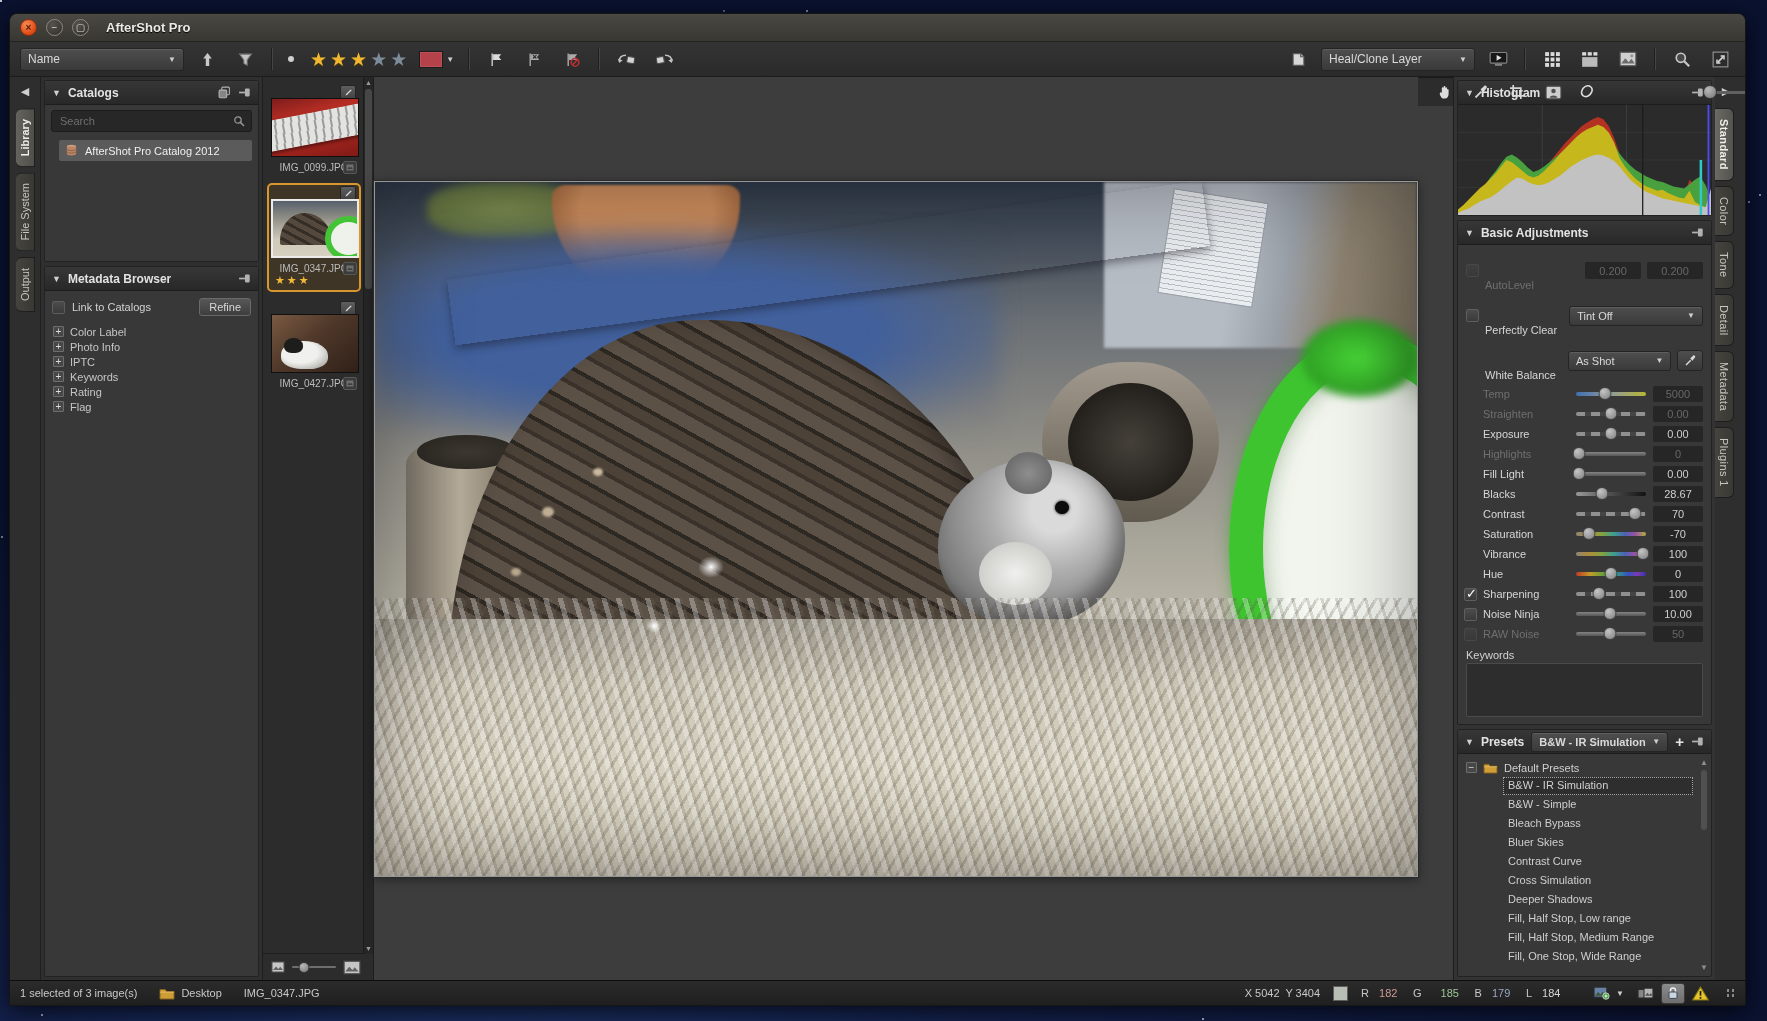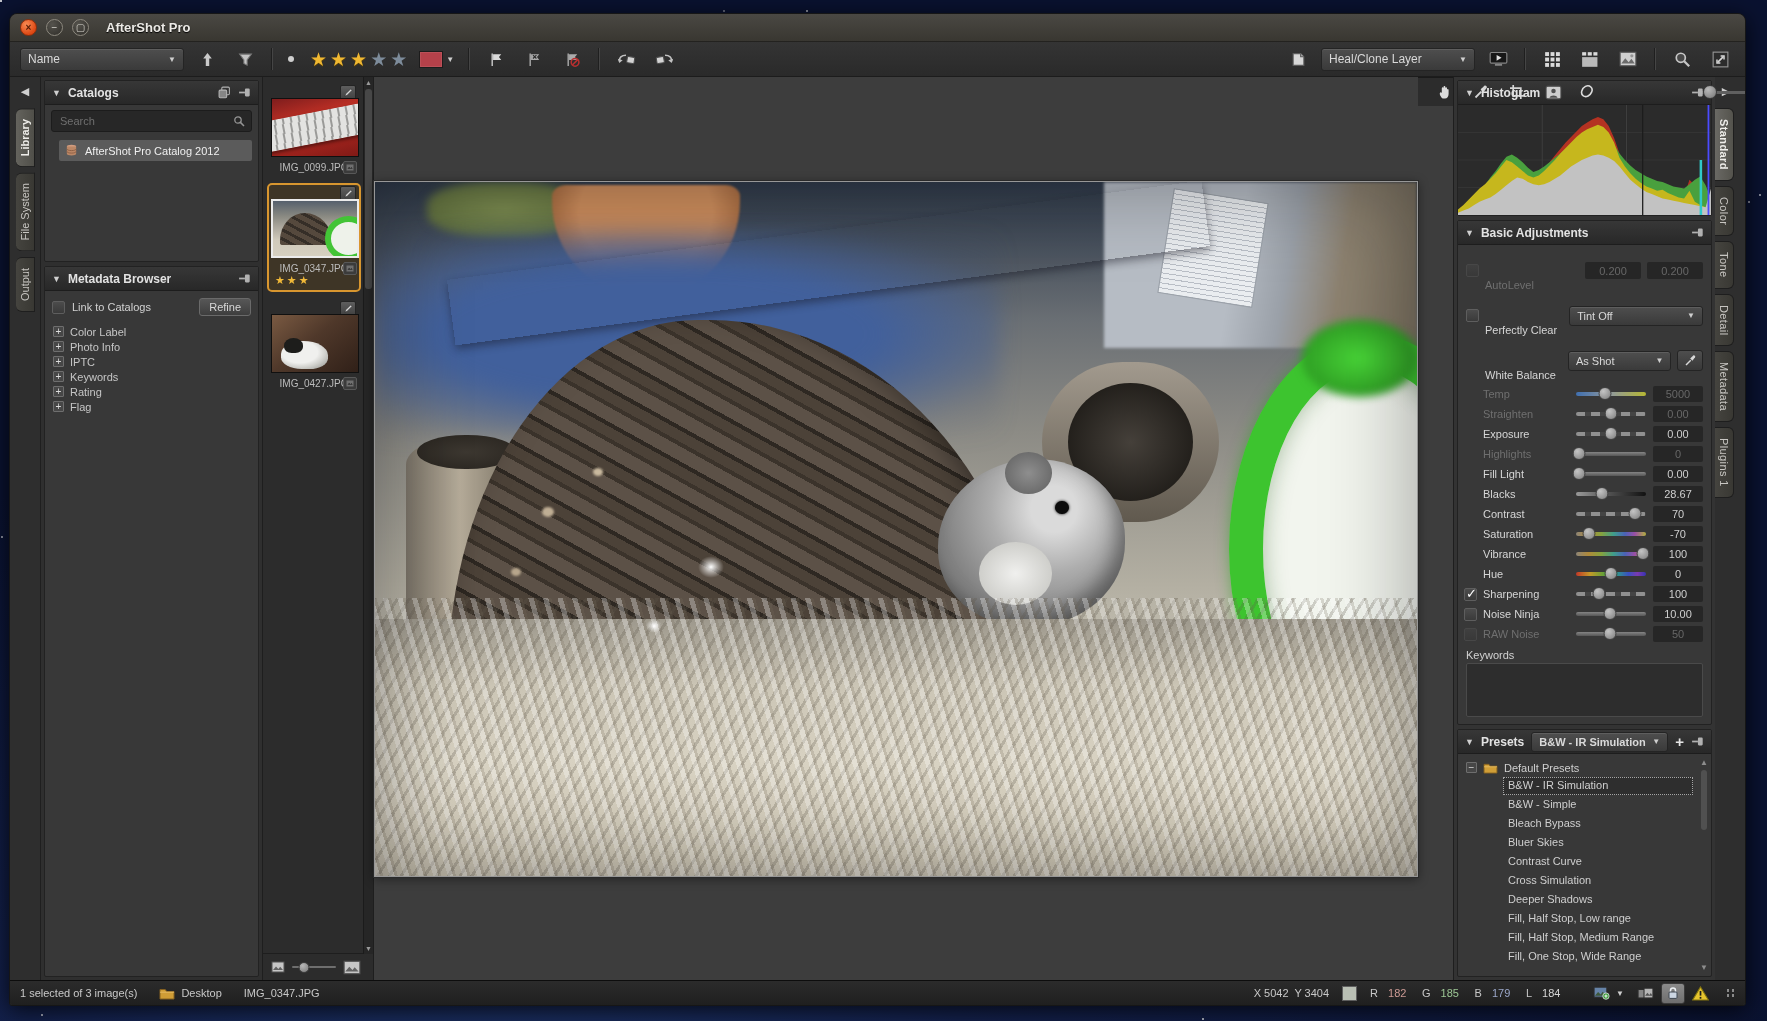--- a/index.html
+++ b/index.html
@@ -188,21 +188,21 @@
   .vtab-r{writing-mode:vertical-rl;font-size:11px;color:#c8c6c2;background:linear-gradient(90deg,#45443f,#393833);
     border:1px solid #1e1e1e;border-left:none;border-radius:0 6px 6px 0;padding:10px 3px;margin:5px 0;letter-spacing:.4px;}
   .vtab-r.active{background:linear-gradient(90deg,#6a6964,#54534d);color:#efeeea;font-weight:bold;}
   
   .statusbar{height:24px;flex:0 0 24px;background:linear-gradient(#2b2b2b,#1f1f1f);border-top:1px solid #0d0d0d;
     display:flex;align-items:center;padding:0 10px;font-size:11px;color:#c8c8c8;gap:22px;}
   .sb-group{display:flex;align-items:center;gap:6px;}
   .sb-right{margin-left:auto;display:flex;align-items:center;gap:13px;}
   .rgb-swatch{width:13px;height:13px;background:#b9bfb4;border:1px solid #5e5e5e;}
   .rgb-val{width:24px;text-align:left;}
-  .v-r{color:#cc9a94;} .v-g{color:#9cc694;} .v-b{color:#9aa6c8;} .v-l{color:#d6d6d6;}
+  .v-r{color:#cc9a94;} .v-g{color:#9cc694;margin-left:9px;} .v-b{color:#9aa6c8;} .v-l{color:#d6d6d6;}
   .lock-btn{width:22px;height:19px;background:linear-gradient(#8b8b8b,#6e6e6e);border:1px solid #3a3a3a;border-radius:3px;
     display:flex;align-items:center;justify-content:center;}
   .grip{display:flex;flex-direction:column;gap:2px;margin-left:4px;}
   .grip i{display:block;width:9px;height:3px;
     background:radial-gradient(circle 1.5px at 2px 1.5px,#8a8a8a 95%,transparent),radial-gradient(circle 1.5px at 7px 1.5px,#8a8a8a 95%,transparent);}
   svg{display:block;}
 </style>
 </head>
 <body>
 

